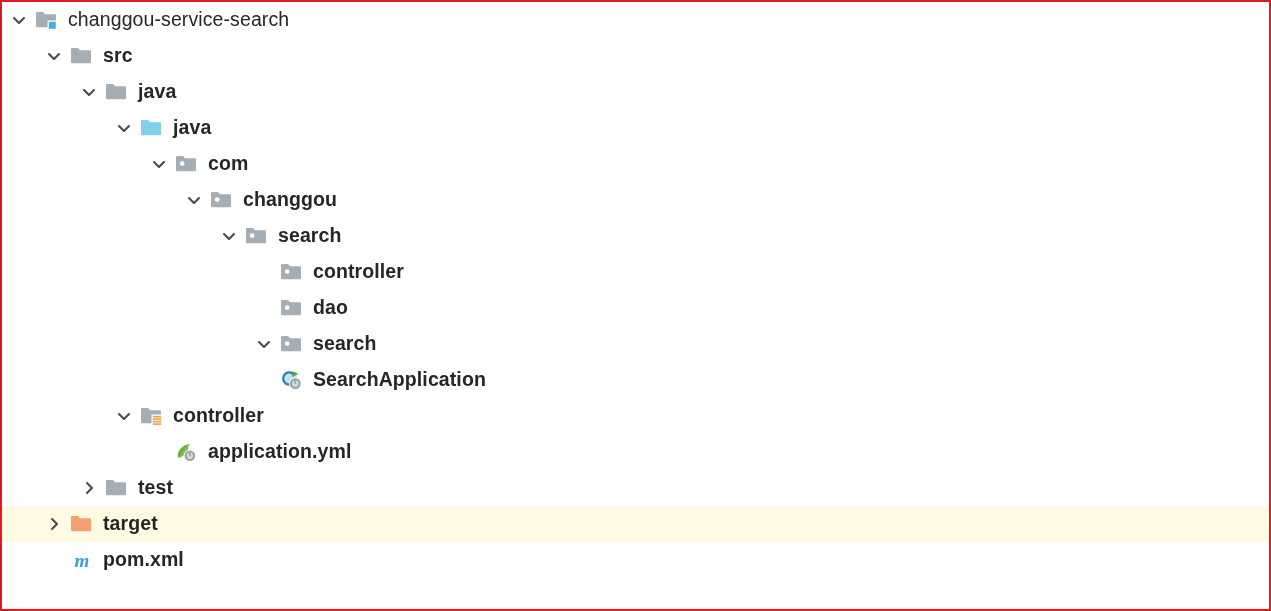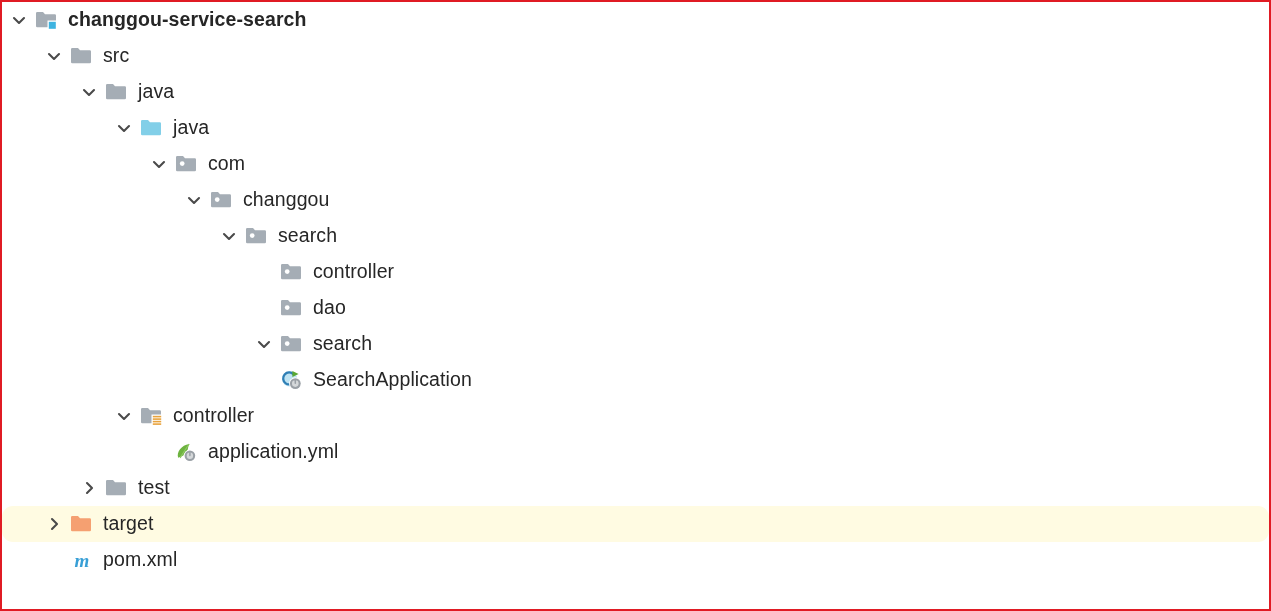--- a/index.html
+++ b/index.html
@@ -27,21 +27,20 @@
   .row {
     position: relative;
     height: 36px;
     display: flex;
     align-items: center;
     white-space: nowrap;
     box-sizing: border-box;
   }
   .row.excluded {
     background: #fffbe2;
-    border-radius: 11px;
   }
   .indent {
     flex: 0 0 auto;
     height: 1px;
   }
   .twisty {
     flex: 0 0 auto;
     width: 26px;
     height: 26px;
     display: flex;
@@ -58,22 +57,23 @@
     align-items: center;
     justify-content: center;
     margin-right: 8px;
   }
   .icon svg { display: block; }
   .label {
     font-size: 19.5px;
     color: #262626;
     letter-spacing: 0.1px;
     line-height: 1;
-  }
-  .label.bold { font-weight: bold; }
+    font-weight: bold;
+  }
+  .label.bold { font-weight: normal; }
 </style>
 </head>
 <body>
 
 <div id="frame">
   <div id="tree">
       <div class="row">
         <div class="indent" style="width: 4px;"></div>
         <div class="twisty">
           <svg width="18" height="18" viewBox="0 0 18 18">

